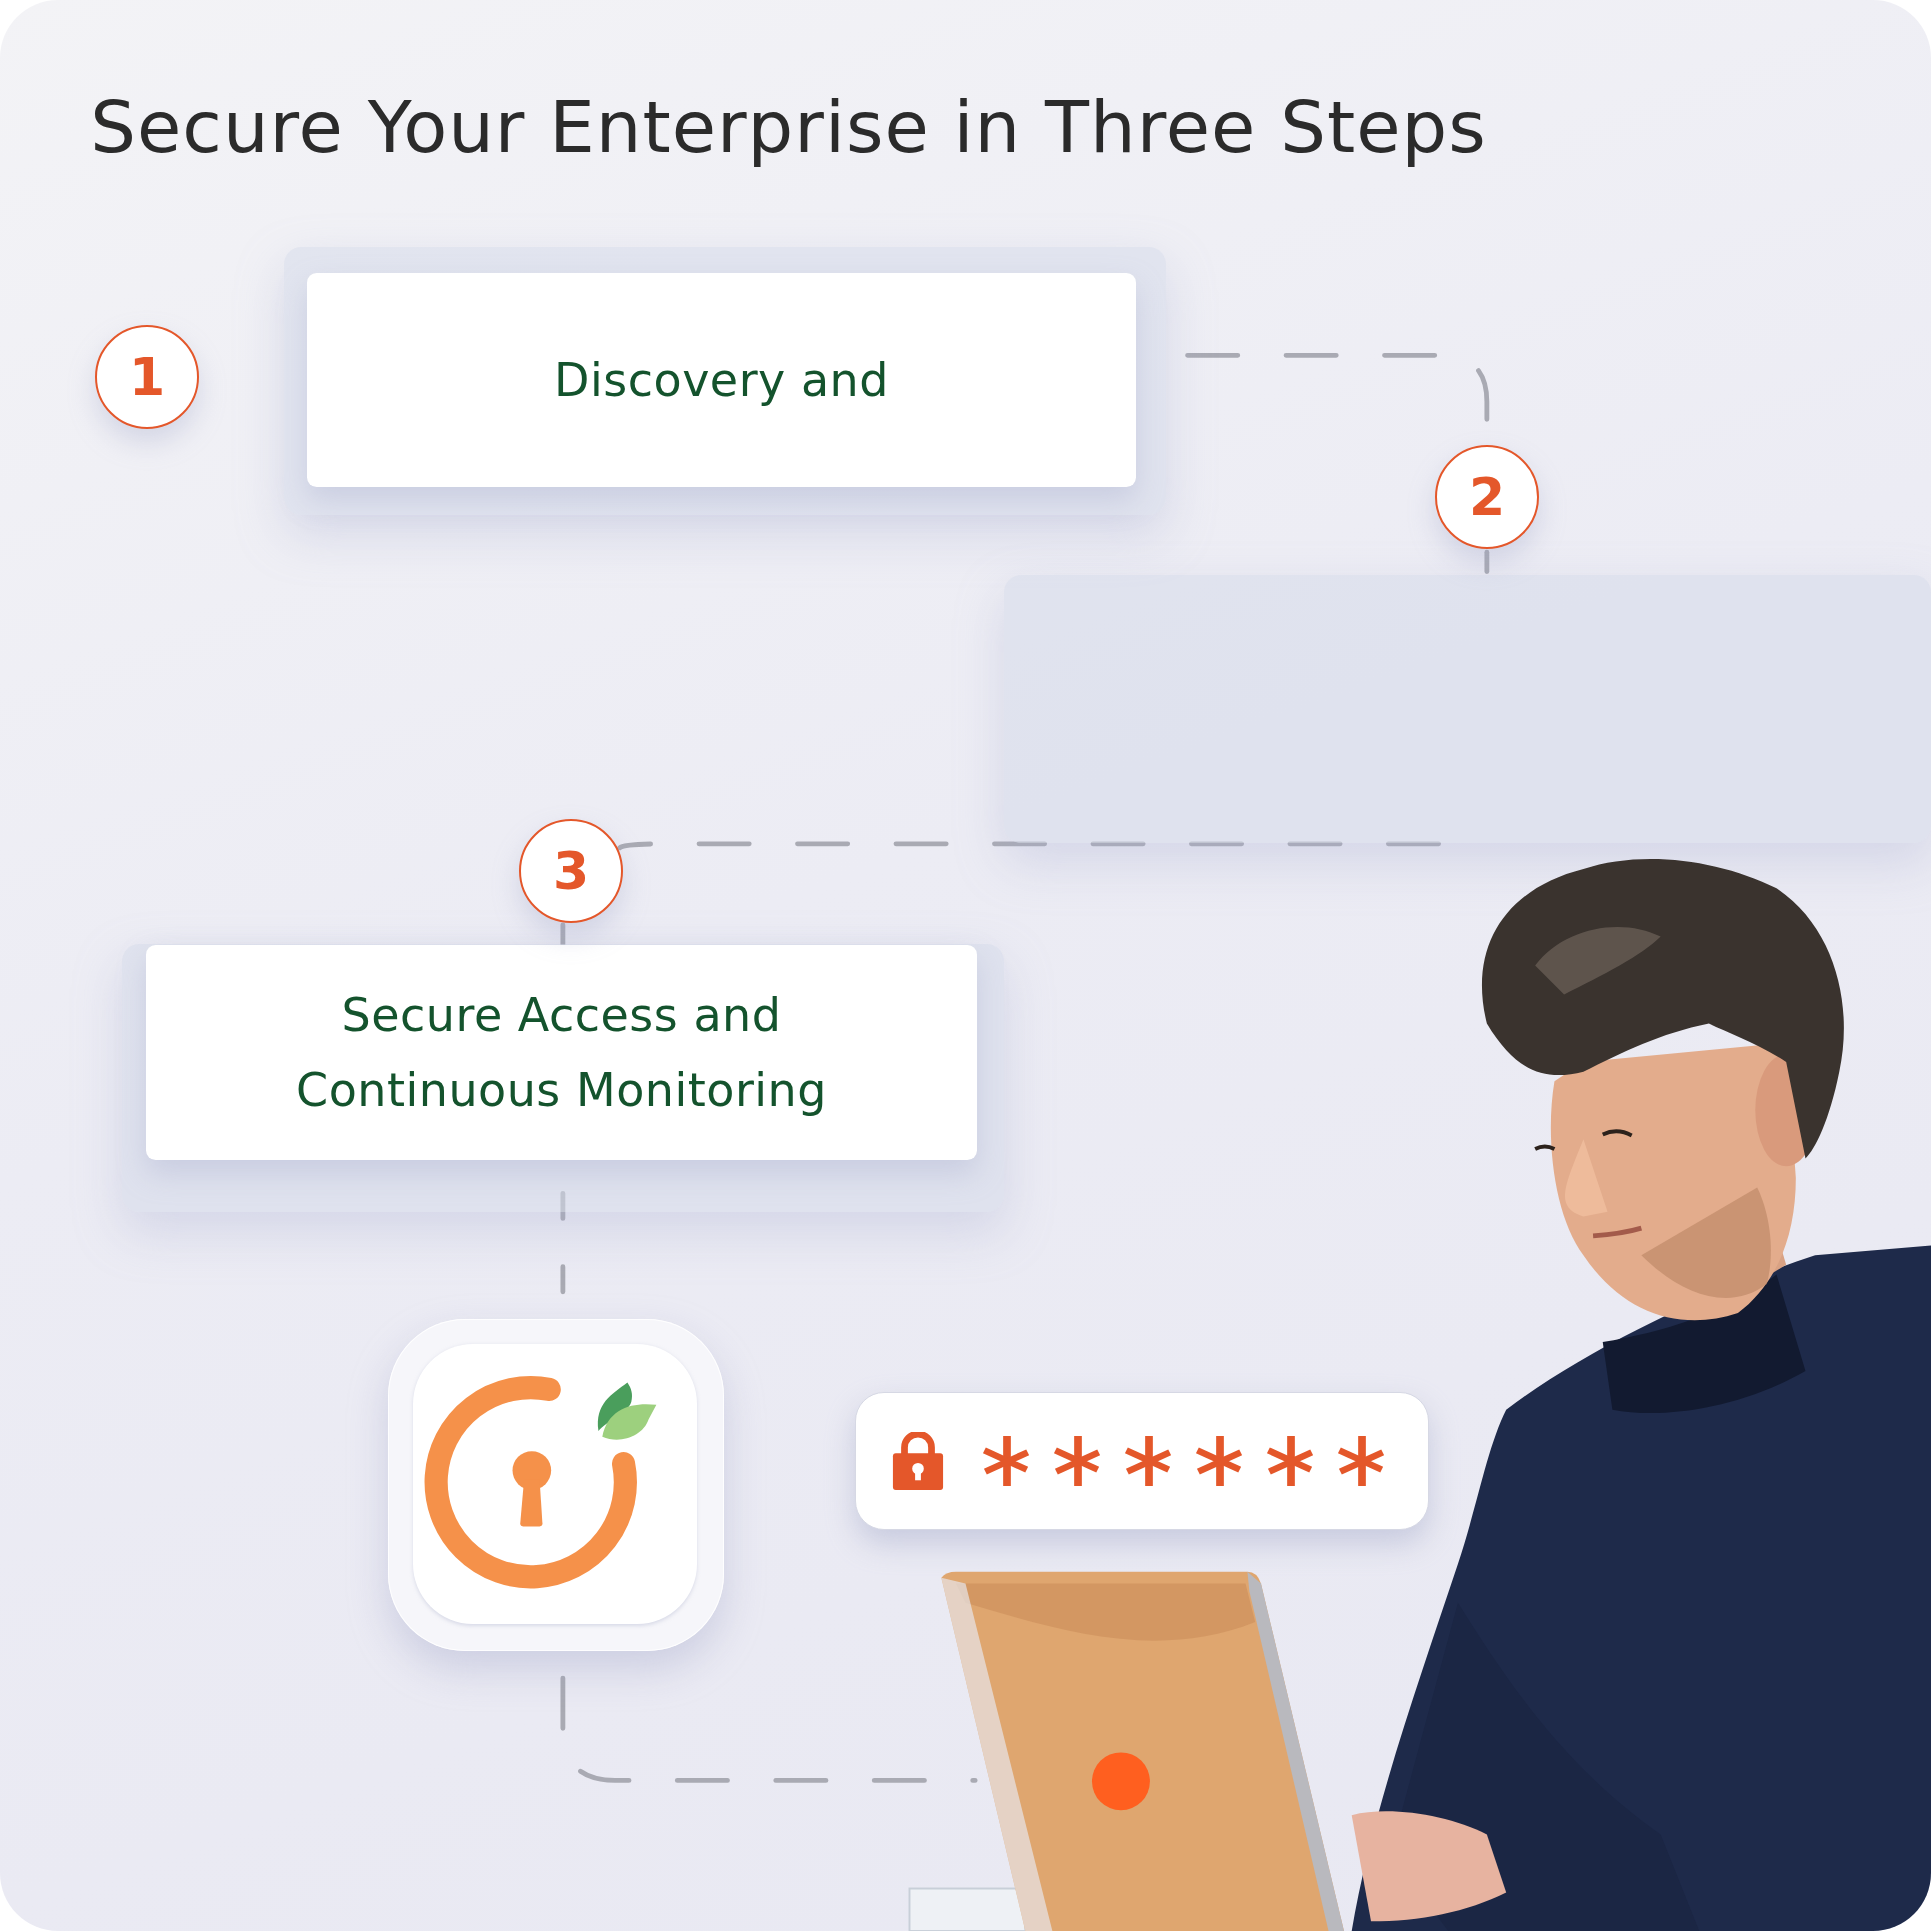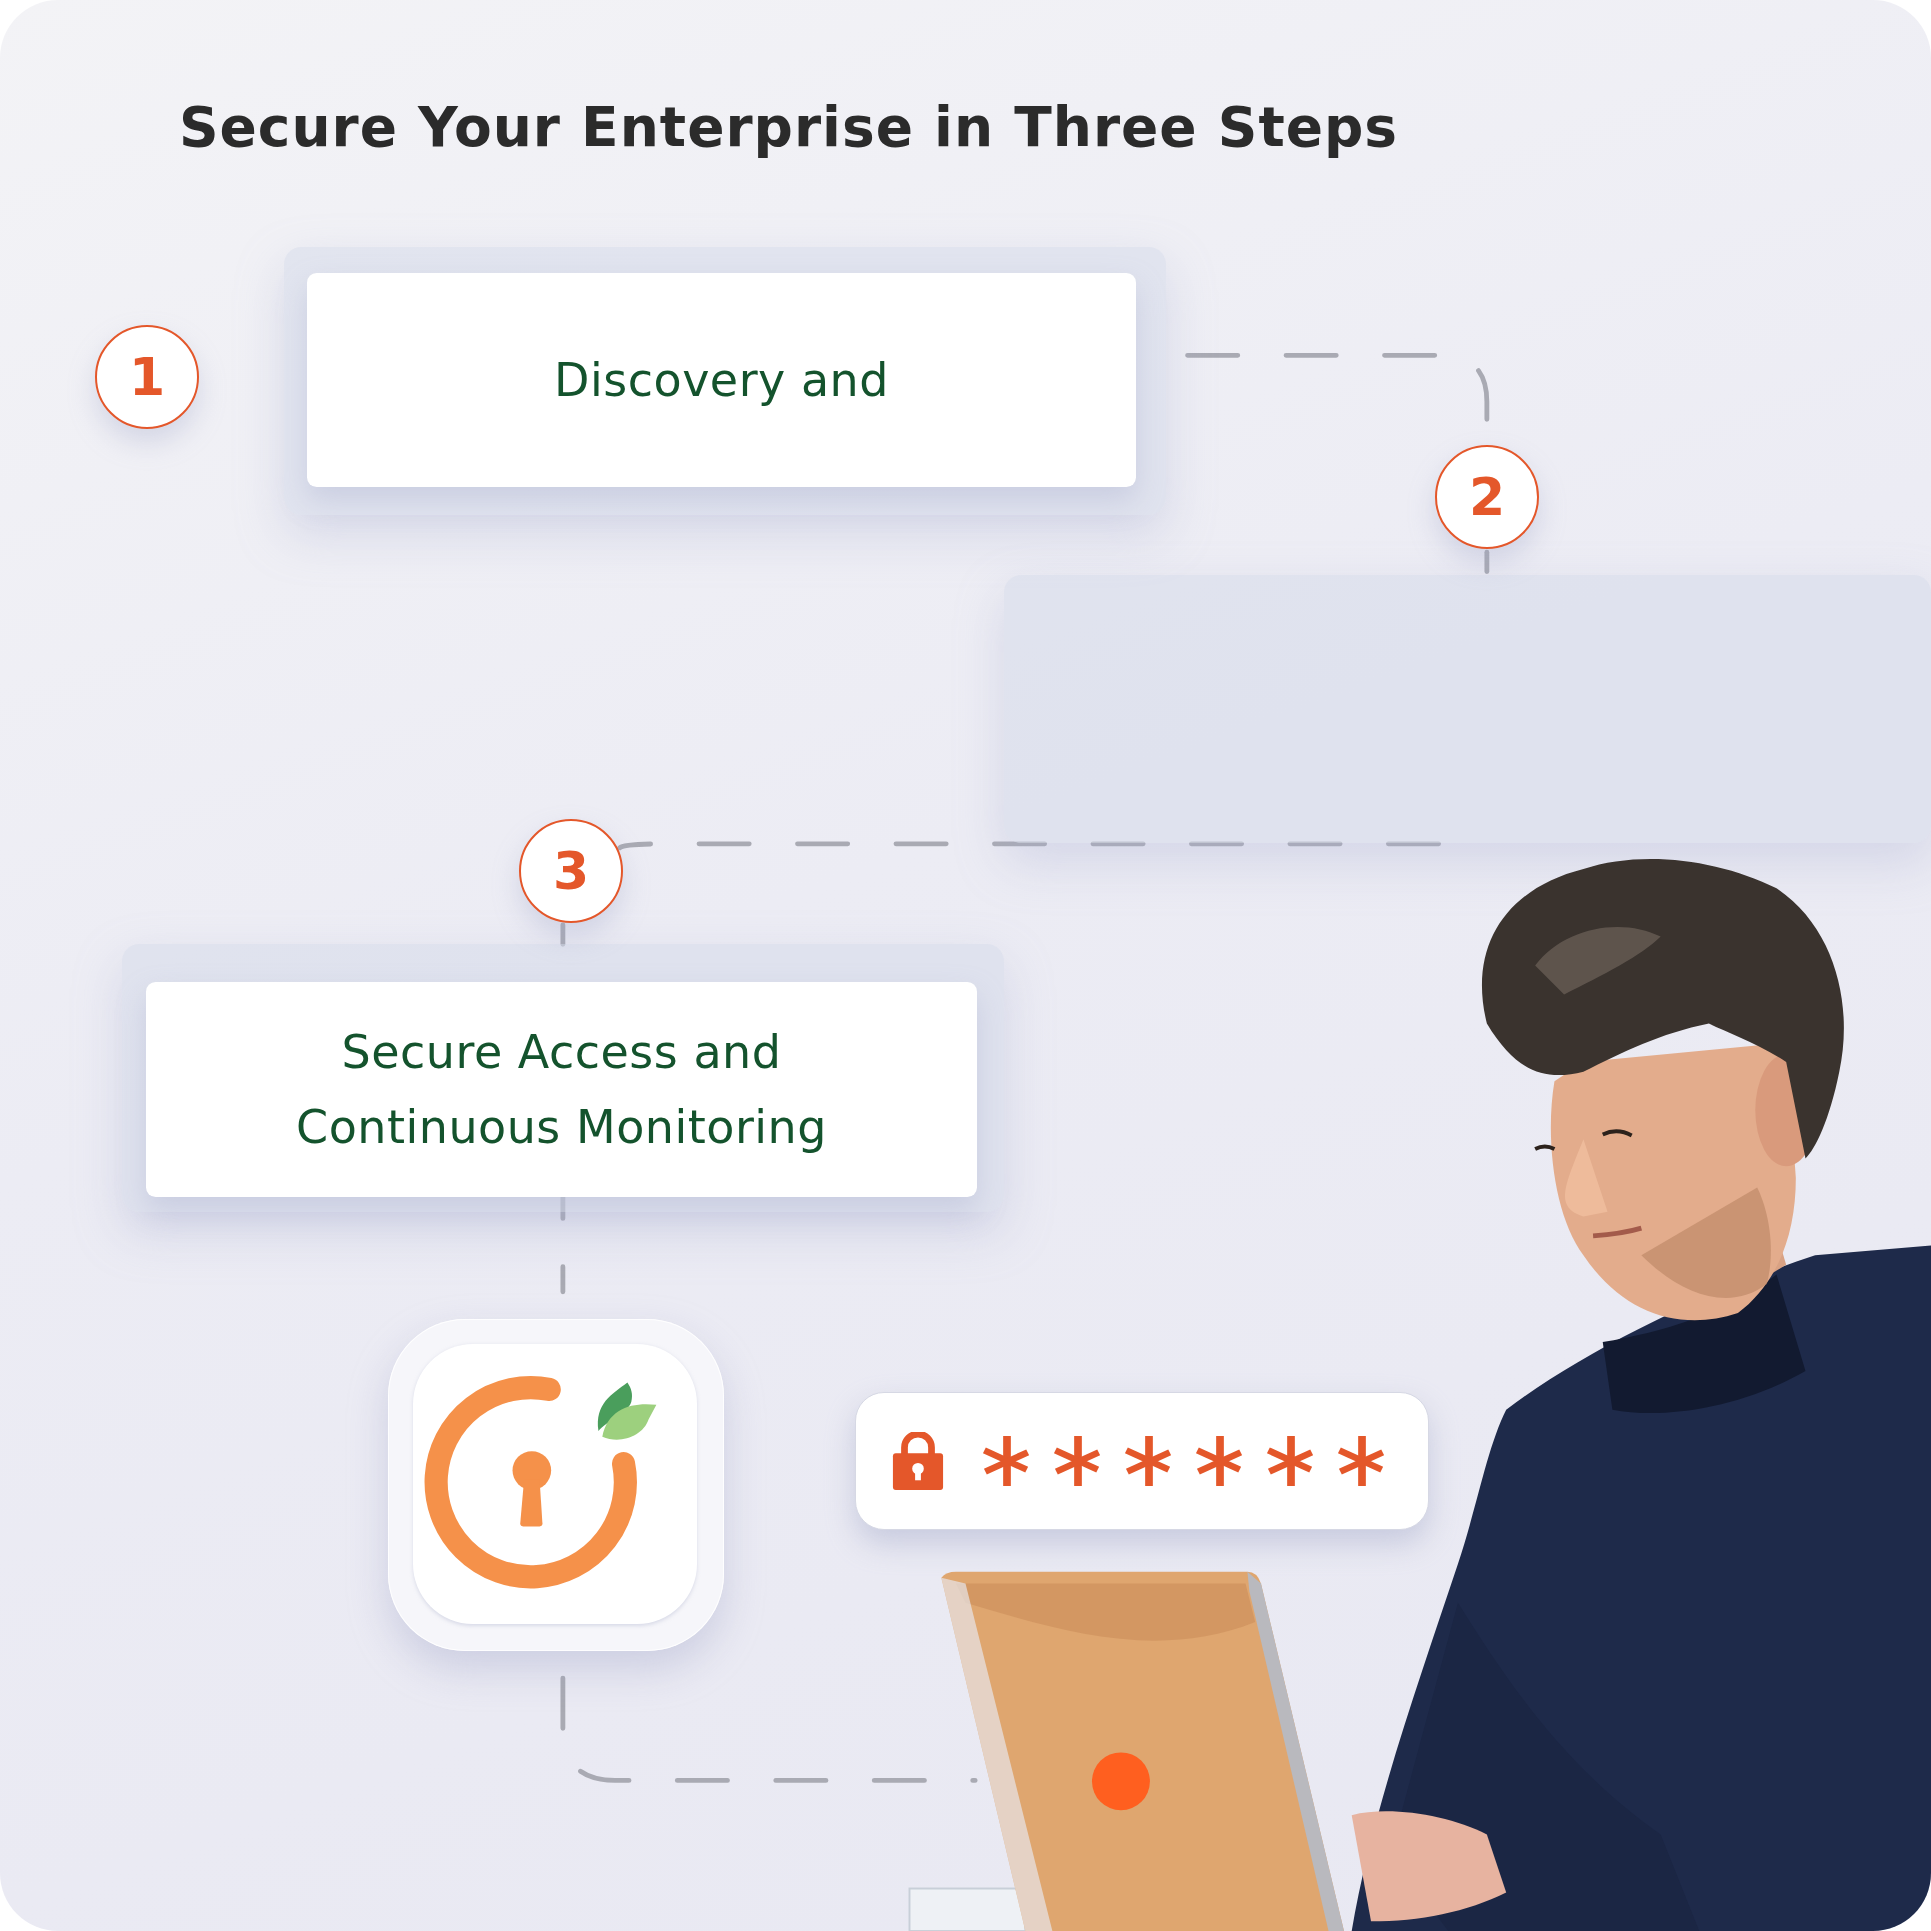--- a/index.html
+++ b/index.html
@@ -7,21 +7,21 @@
   body { font-family: "DejaVu Sans", sans-serif; position: relative; }
 
   .frame {
     position: absolute; left: 0; top: 0; width: 1931px; height: 1931px;
     border-radius: 58px; overflow: hidden;
     background: linear-gradient(160deg, #f3f3f6 0%, #ececf4 45%, #e8e8f2 100%);
   }
 
   .title {
     position: absolute; left: 0; top: 79px; width: 1577px; text-align: center;
-    font-size: 55px; letter-spacing: 1px; color: #2b2b2b; font-weight: 700;
+    font-size: 72px; letter-spacing: 1px; color: #2b2b2b; font-weight: 400;
     line-height: 97px;
   }
 
   
   .halo {
     position: absolute; border-radius: 17.4px;
     background: rgba(214, 218, 234, 0.55);
     box-shadow: 0 19.3px 48px rgba(170, 176, 210, 0.35);
   }
   .card {
@@ -100,21 +100,21 @@
   <div class="badge" style="left:95px; top:325px;">
     <span>1</span>
   </div>
 
   <div class="halo" style="left:1004px; top:575px; width:927px; height:268px;"></div>
   <div class="badge" style="left:1435px; top:445px;">
     <span>2</span>
   </div>
 
   <div class="halo" style="left:122px; top:944px; width:882px; height:268px;"></div>
-  <div class="card" style="left:146px; top:982px; width:831px; height:215px;">
+  <div class="card" style="left:146px; top:945px; width:831px; height:215px;">
     <span>Secure Access and</span>
     <span>Continuous Monitoring</span>
   </div>
   <div class="badge" style="left:519px; top:819px;">
     <span>3</span>
   </div>
 
   <div class="logo-outer"></div>
   <div class="logo-inner">
     <svg width="284" height="280" viewBox="0 0 294 290">

